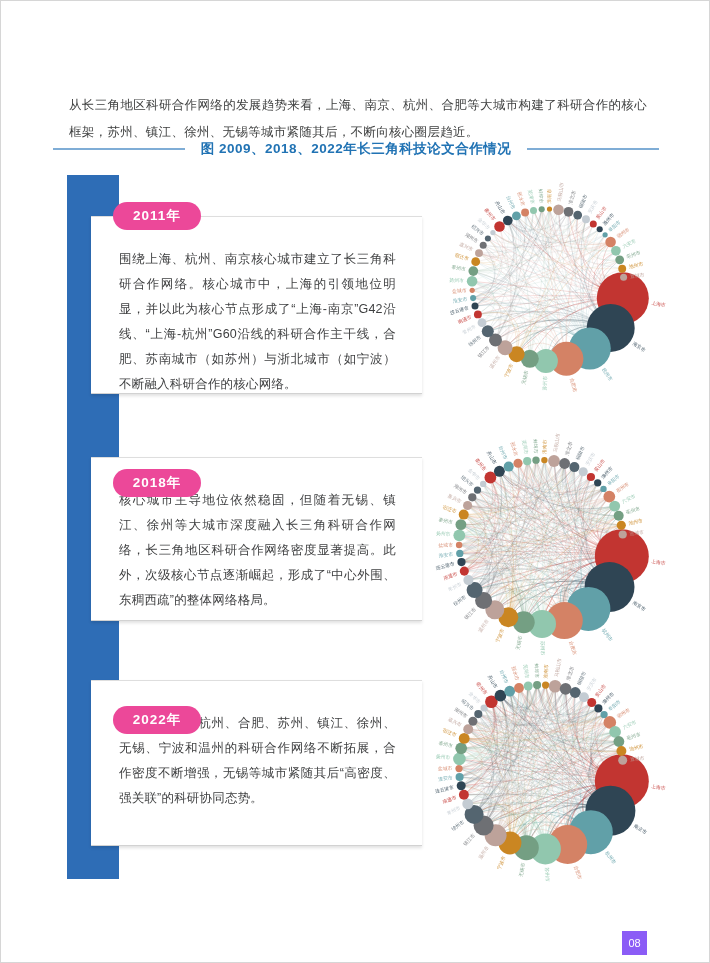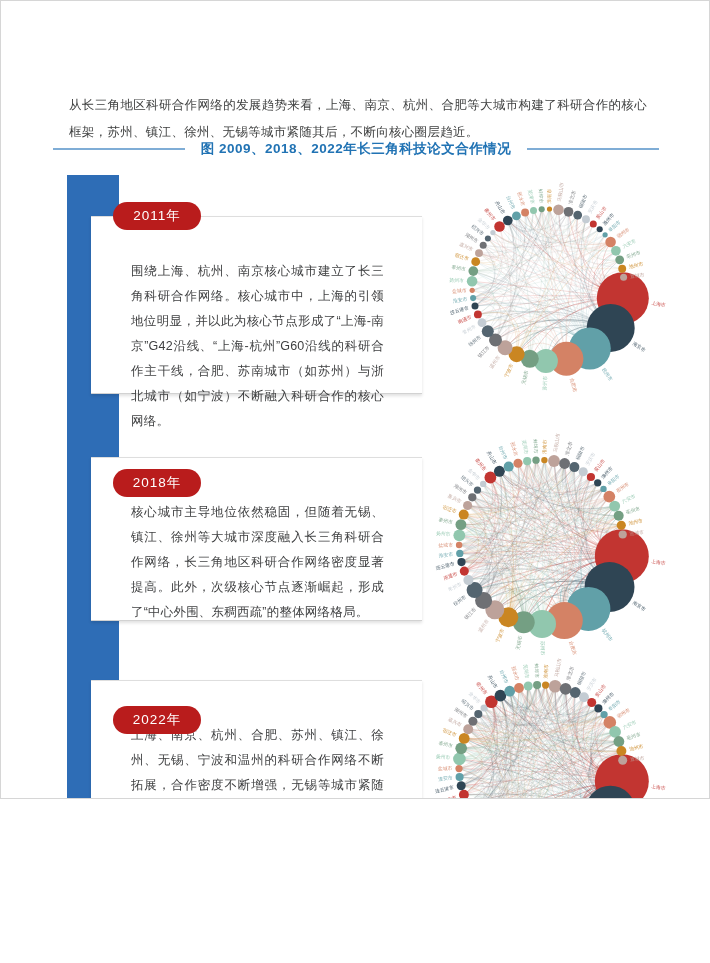--- a/index.html
+++ b/index.html
@@ -1,18 +1,18 @@
 <!DOCTYPE html>
 <html><head>
 <meta charset="utf-8">
 <style>
   html,body{margin:0;padding:0;background:#ffffff;}
   .page{
     position:relative;
-    width:710px;height:799px;
+    width:710px;height:963px;
     background:#ffffff;
     border:1px solid #d6d6d6;
     box-sizing:border-box;
     font-family:"Liberation Sans","DejaVu Sans",sans-serif;
     overflow:hidden;
   }
   
   .intro{
     position:absolute;left:68px;top:78px;width:578px;
     font-size:12.5px;line-height:27px;letter-spacing:.3px;
@@ -36,30 +36,30 @@
   .card{
     position:absolute;left:90px;width:331px;background:#ffffff;
     border-top:1px solid #dedede;border-bottom:1px solid #d2d2d2;
     box-shadow:0 2px 3px rgba(0,0,0,0.12);
     box-sizing:border-box;
   }
   .card-1{top:215px;height:178px;}
   .card-2{top:456px;height:164px;}
   .card-3{top:679px;height:166px;}
   .card-text{
-    margin:16px;padding:26px 22px 0 24px;
+    margin:4px;padding:26px 22px 0 24px;
     font-size:12.5px;line-height:25px;letter-spacing:.2px;
     color:#3e3f40;text-align:justify;
   }
   
   .badge{
     position:absolute;left:112px;width:88px;height:28px;
-    background:#b91c1c;border-radius:14px;
+    background:#ec4899;border-radius:14px;
     display:flex;align-items:center;justify-content:center;
-    color:#ffffff;font-size:13.5px;font-weight:normal;letter-spacing:1px;
+    color:#ffffff;font-size:13.5px;font-weight:bold;letter-spacing:1px;
     z-index:3;
   }
   .badge-1{top:201px;}
   .badge-2{top:468px;}
   .badge-3{top:705px;}
   
   .net{position:absolute;width:285px;height:240px;}
   .net-1{left:415px;top:166px;}
   .net-2{left:408px;top:423px;}
   .net-3{left:408px;top:648px;}

